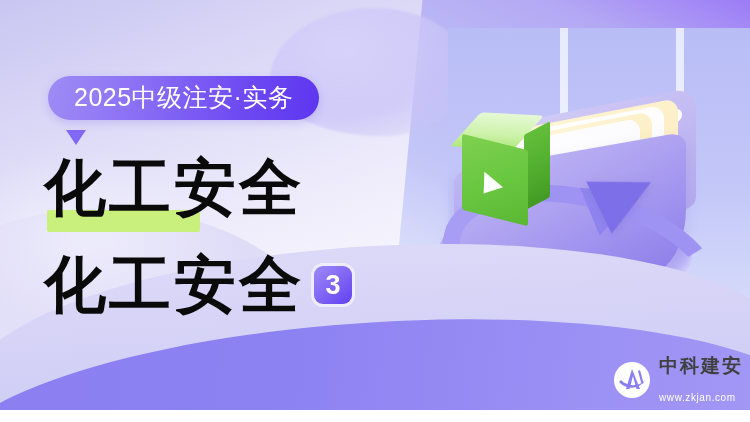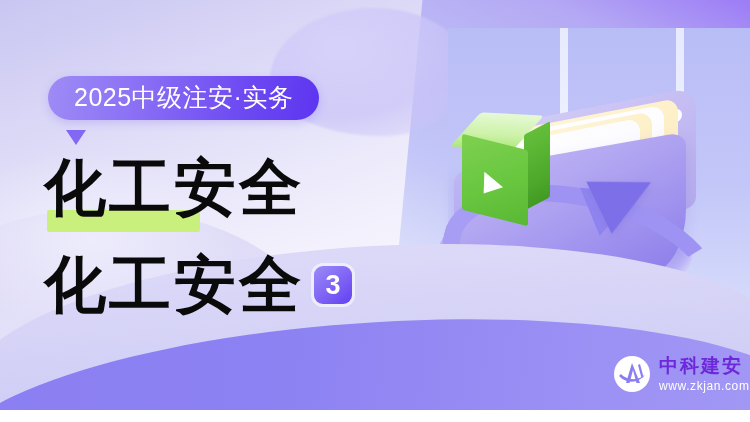--- a/index.html
+++ b/index.html
@@ -209,25 +209,25 @@
   }
   .logo-mark{
     width:36px;height:36px;border-radius:50%;
     background:#fff;position:relative;overflow:hidden;flex:none;
   }
   .logo-mark .glyph{
     position:absolute;left:0;top:0;width:36px;height:36px;
   }
   .logo-text{display:flex;flex-direction:column;line-height:1;}
   .logo-cn{
-    color:#6d28d9;font-size:19px;font-weight:bold;letter-spacing:2px;
+    color:#404040;font-size:19px;font-weight:bold;letter-spacing:2px;
     font-family:"DejaVu Sans","Liberation Sans",sans-serif;
   }
   .logo-url{
-    color:#fff;font-size:12px;letter-spacing:.6px;margin-top:5px;
+    color:#fff;font-size:10px;letter-spacing:.6px;margin-top:18px;
     font-family:"Liberation Sans","DejaVu Sans",sans-serif;
   }
 </style>
 </head>
 <body>
 
 <div id="banner">
 
   <div class="bg-base"></div>
   <div class="bg-right"></div>

